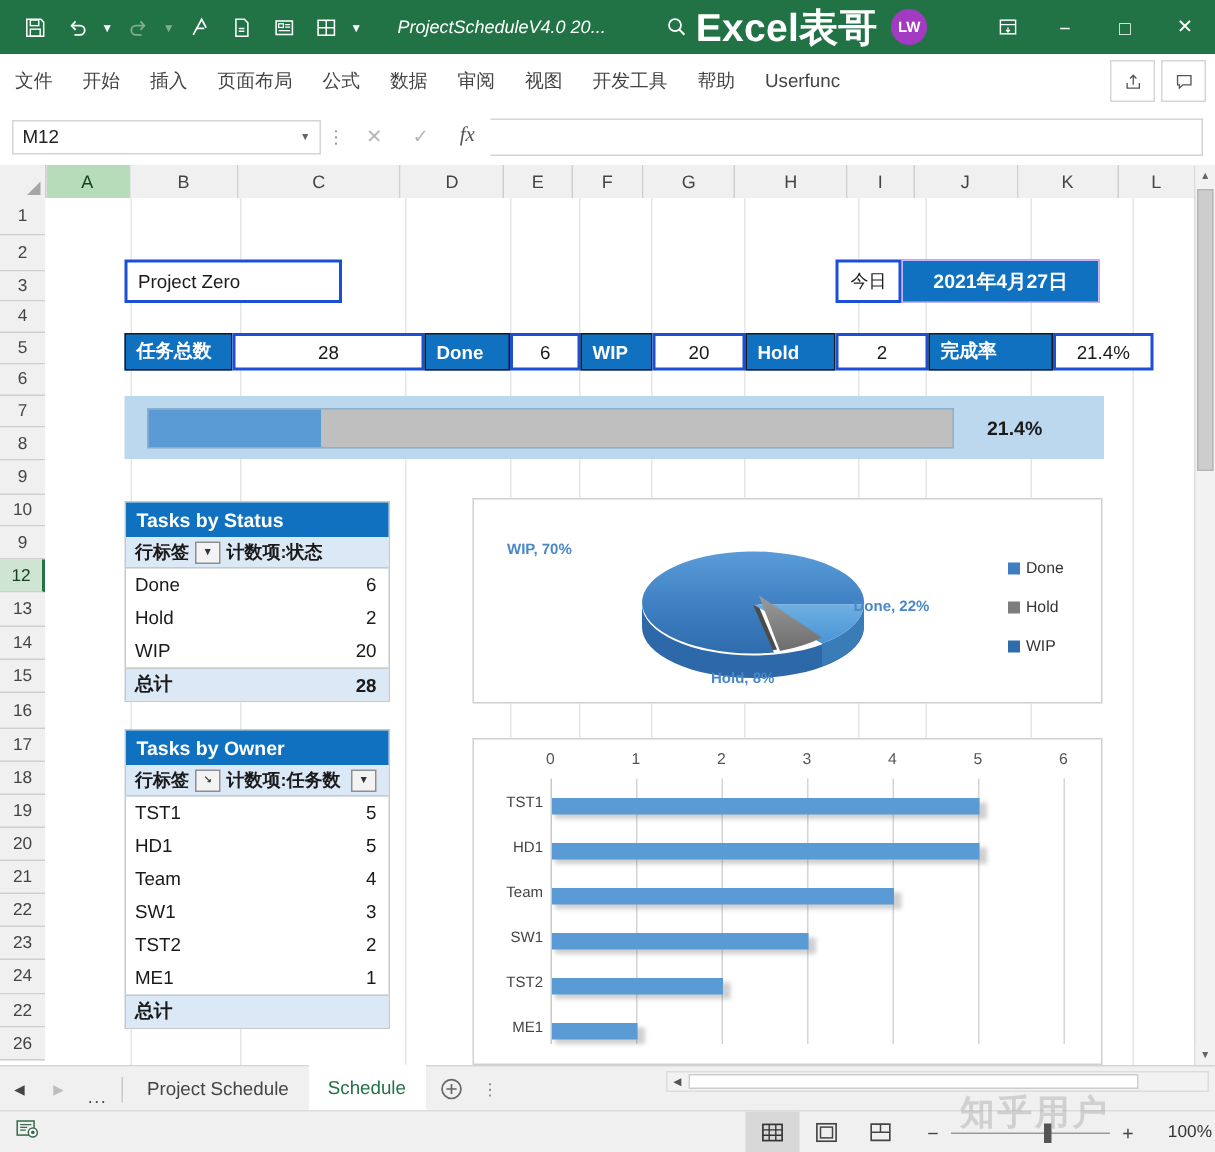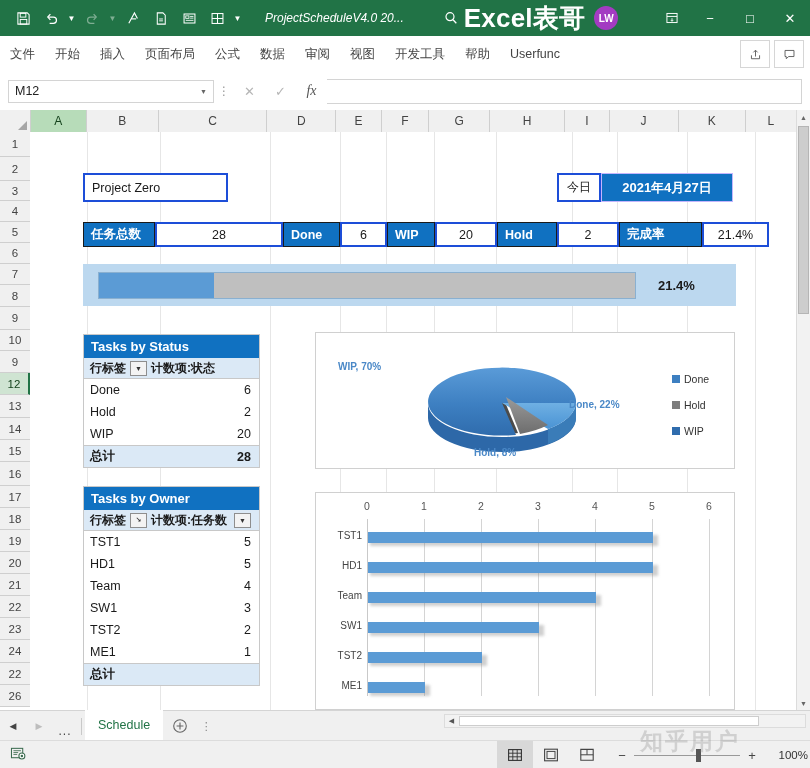--- a/index.html
+++ b/index.html
@@ -505,20 +505,21 @@
     <div class="vsb-up">▲</div>
     <div class="vsb-thumb" style="top:16px;height:188px;"></div>
     <div class="vsb-dn" style="position:absolute;bottom:0">▼</div>
   </div>
 
   <div class="tabbar">
     <div class="navbtn">◀</div>
     <div class="navbtn dim">▶</div>
     <div class="navdots">...</div>
     <div class="tabsep"></div>
+    <div class="stab">Project Schedule</div>
     <div class="stab active">Schedule</div>
     <div class="addsheet">
       <svg width="16" height="16" viewBox="0 0 16 16">
           <circle cx="8" cy="8" r="6.3" fill="none" stroke="#666" stroke-width="1.1"></circle>
           <path d="M8 4.6v6.8M4.6 8h6.8" stroke="#666" stroke-width="1.1"></path>
         </svg>
     </div>
     <div class="tabdots">⋮</div>
   </div>
 

